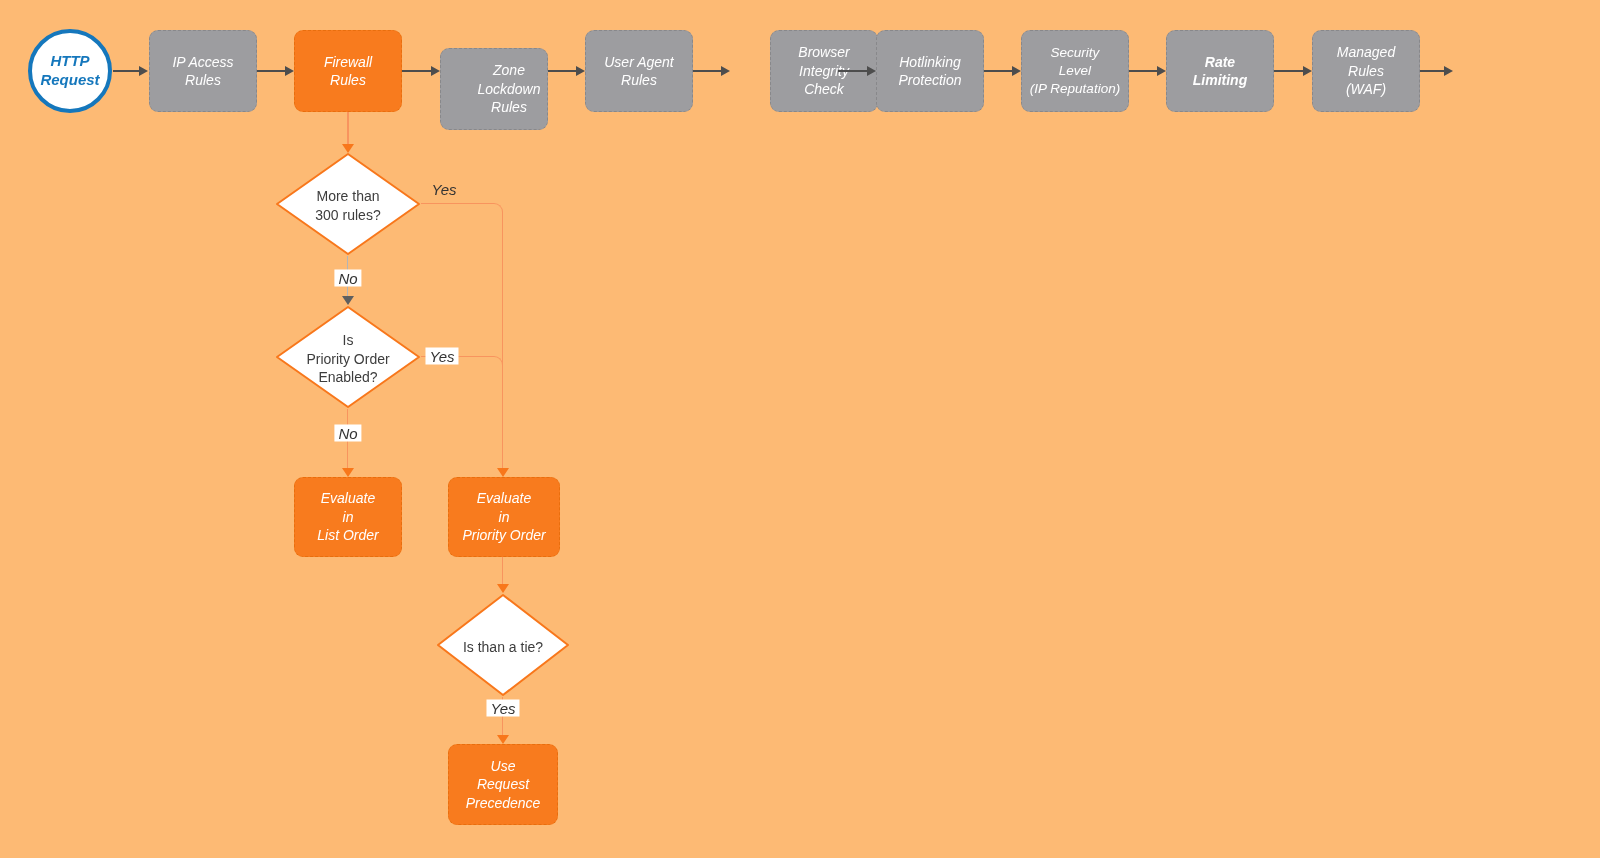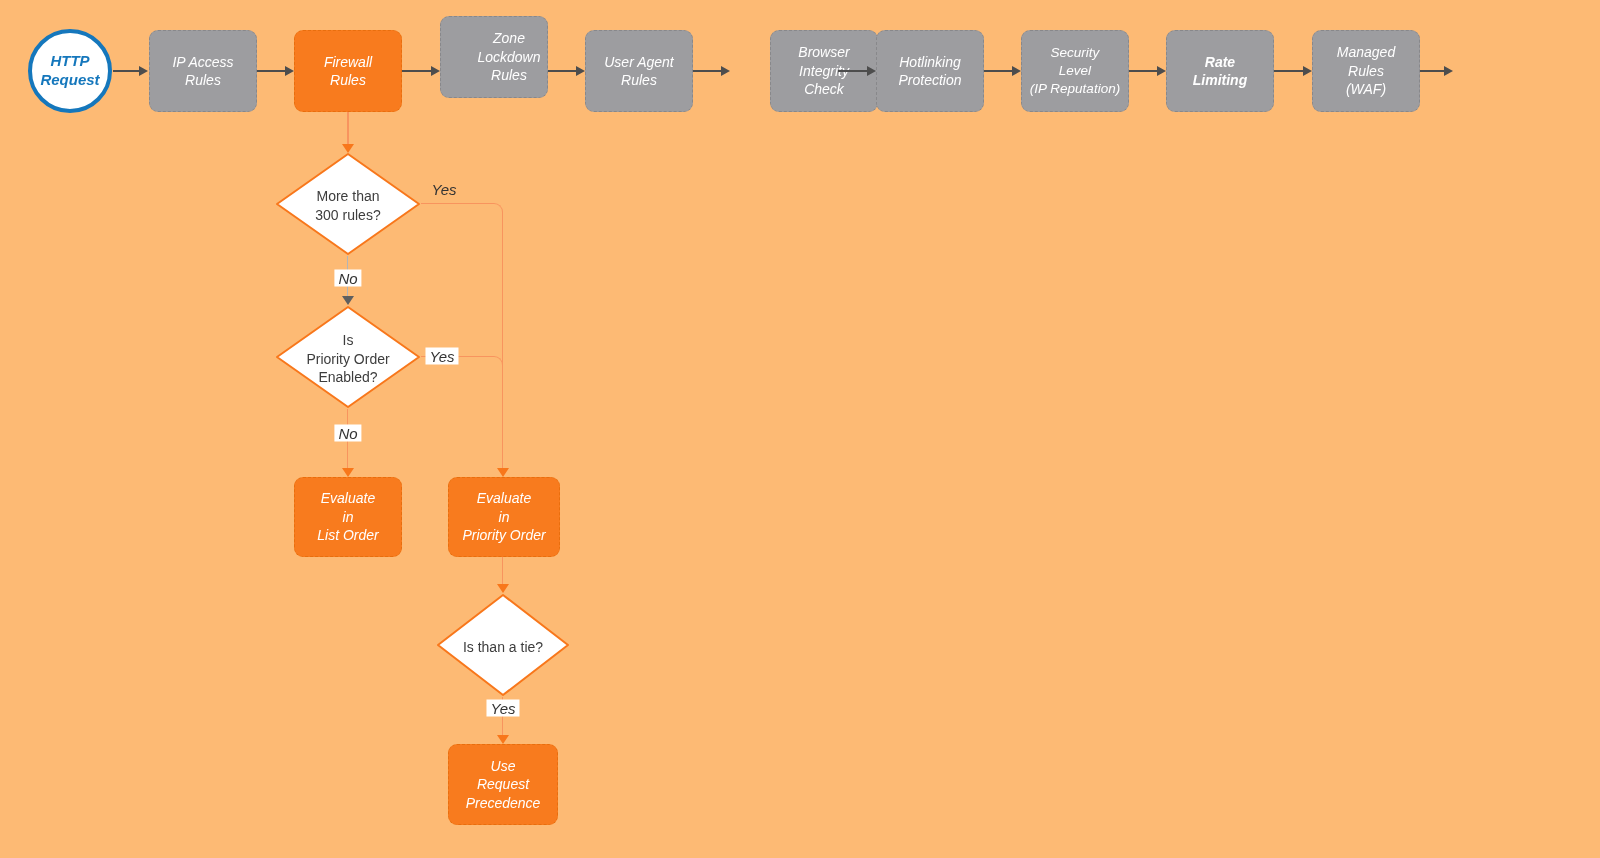--- a/index.html
+++ b/index.html
@@ -48,21 +48,21 @@
 
   <div class="node circle start" style="left:28px;top:29px;">HTTP
 Request</div>
 
   <div class="node proc gray" style="left:149px;top:30px;">IP Access
 Rules</div>
 
   <div class="node proc orange" style="left:294px;top:30px;">Firewall
 Rules</div>
 
-  <div class="node proc gray" style="left:440px;top:16px;padding-left:30px;">Zone
+  <div class="node proc gray" style="left:440px;top:48px;padding-left:30px;">Zone
 Lockdown
 Rules</div>
 
   <div class="node proc gray" style="left:585px;top:30px;font-style:italic;">User Agent
 Rules</div>
 
   <div class="node proc gray" style="left:730px;top:30px;margin-left:40px;">Browser
 Integrity
 Check</div>
 

